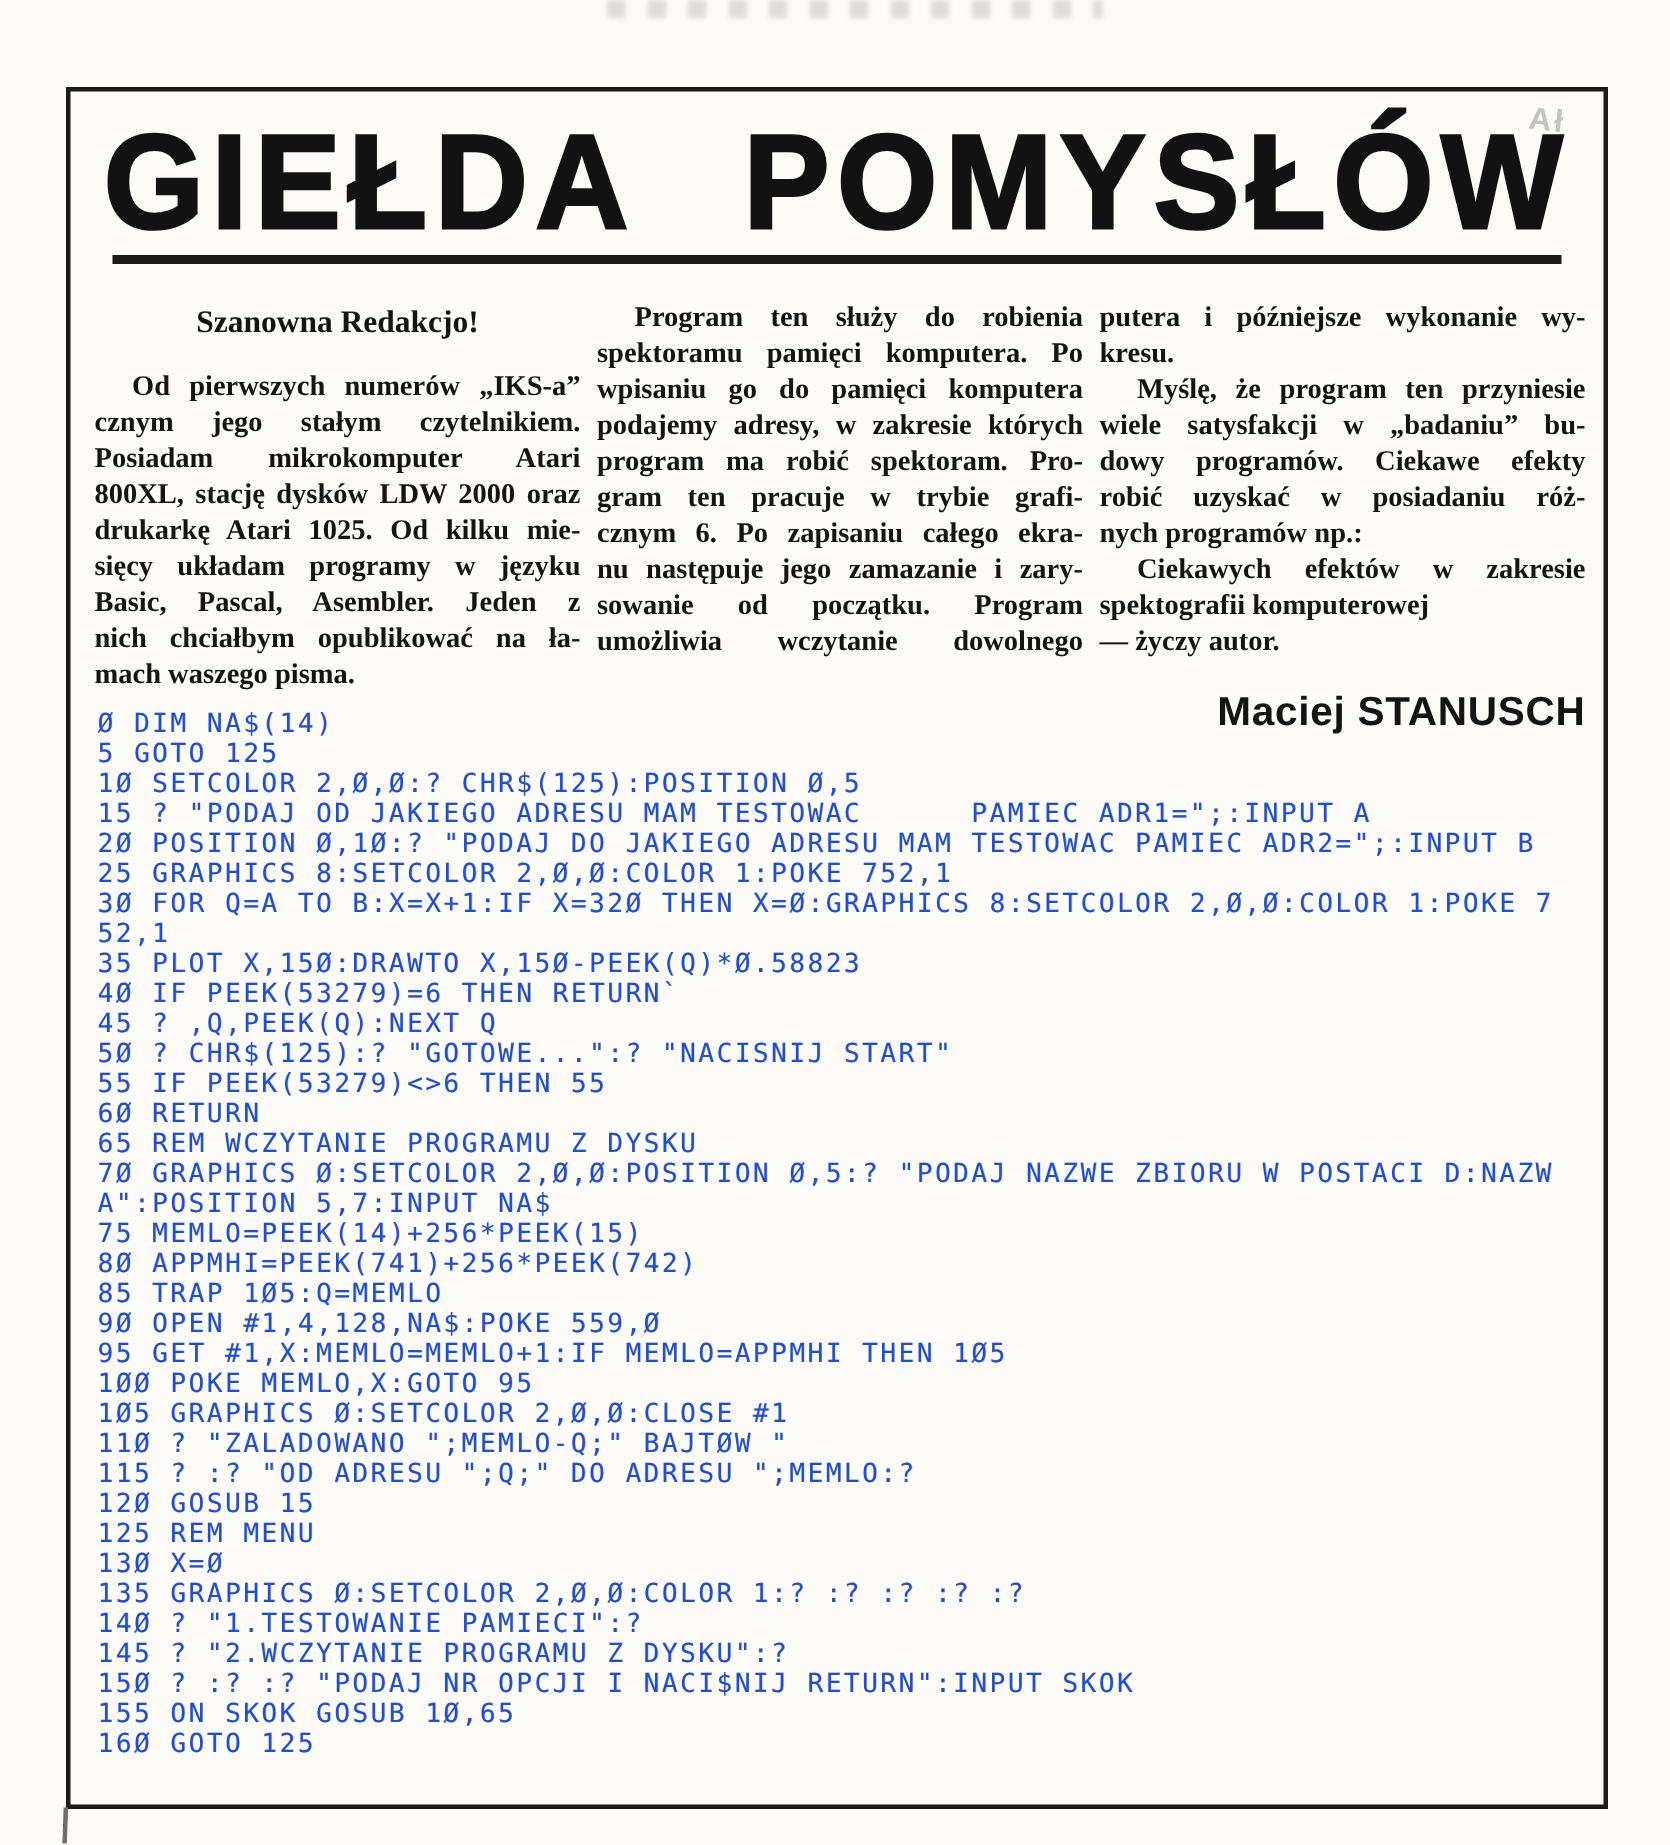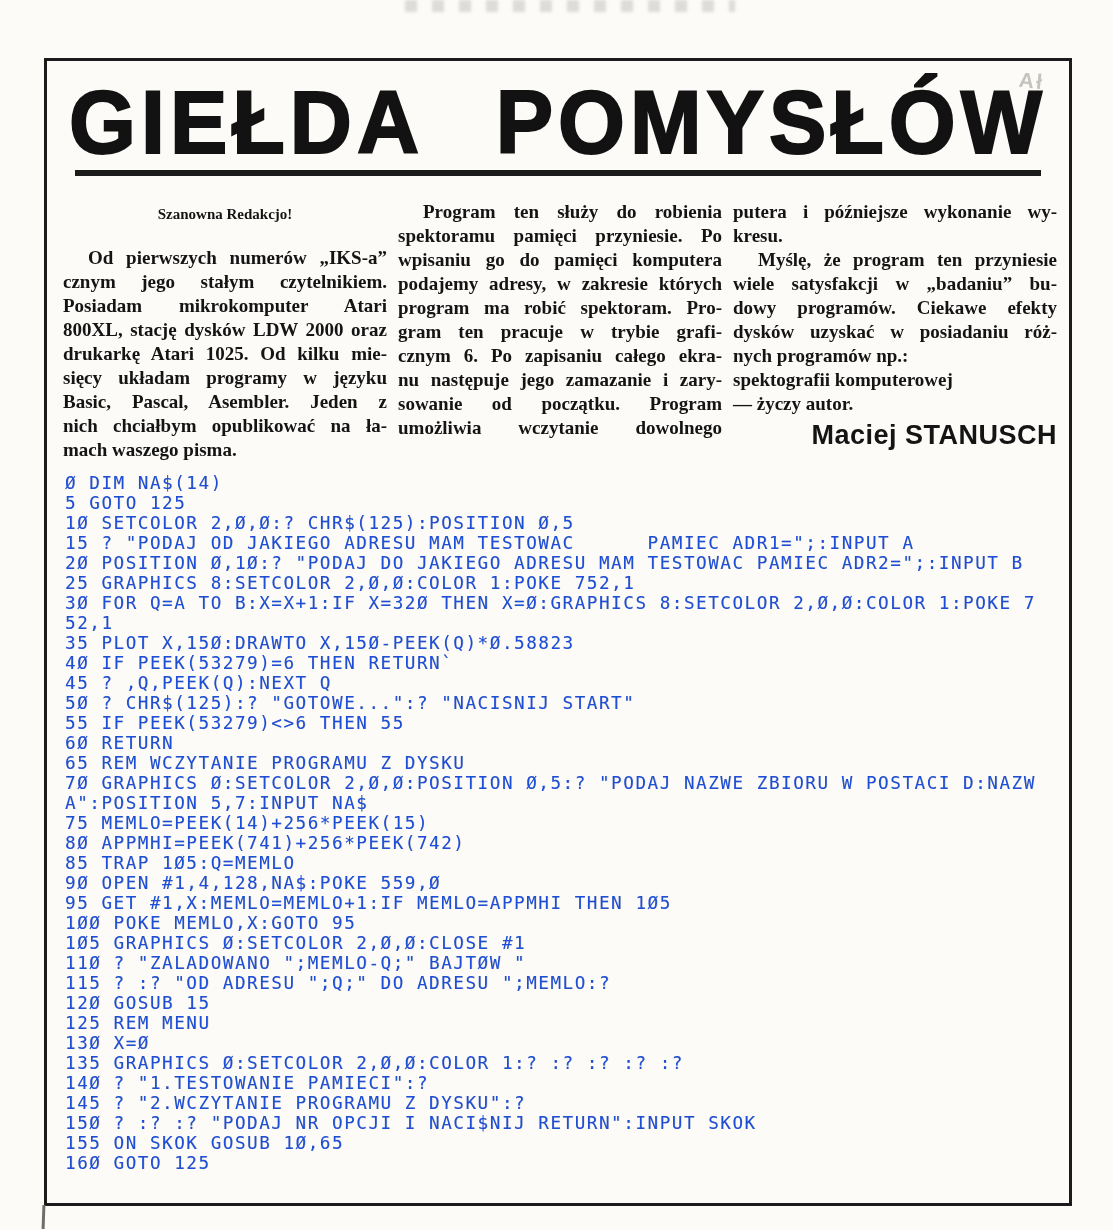--- a/index.html
+++ b/index.html
@@ -37,28 +37,28 @@
     background:#1b1b1b;
   }
   .columns{
     position:absolute;top:139px;left:16px;width:994px;
     display:flex;gap:11px;
     font-weight:700;font-size:19px;line-height:24px;color:#141414;
   }
   .col{width:324px;flex:0 0 324px;}
   .salutation{
     margin:2px 0 20px;text-align:center;
-    font-size:15px;font-weight:700;
+    font-size:21px;font-weight:700;
   }
   .bline{white-space:nowrap;}
   .just{text-align:justify;text-align-last:justify;}
   .ind{text-indent:25px;}
   .sig{
     font-family:"Liberation Sans",sans-serif;font-size:27px;
-    text-align:right;text-align-last:right;margin-top:7px;
+    text-align:right;text-align-last:right;margin-top:22px;
     letter-spacing:0.5px;
   }
   .listing{
     position:absolute;top:412px;left:18px;
     font-family:"DejaVu Sans Mono",monospace;
     font-size:17.5px;line-height:20px;letter-spacing:1.6px;
     color:#1d4ed8;white-space:pre;
     text-shadow:0.4px 0.3px 0 rgba(90,90,86,0.35);
   }
   .cline{height:20px;}
@@ -91,40 +91,41 @@
             <div class="bline just">drukarkę Atari 1025. Od kilku mie-</div>
             <div class="bline just">sięcy układam programy w języku</div>
             <div class="bline just">Basic, Pascal, Asembler. Jeden z</div>
             <div class="bline just">nich chciałbym opublikować na ła-</div>
             <div class="bline">mach waszego pisma.</div>
           </div>
       </div>
       <div class="col">
         <div class="col-lines">
             <div class="bline just ind">Program ten służy do robienia</div>
-            <div class="bline just">spektoramu pamięci przyniesie. Po</div>
+            <div class="bline just">spektoramu pamięci komputera. Po</div>
             <div class="bline just">wpisaniu go do pamięci komputera</div>
             <div class="bline just">podajemy adresy, w zakresie których</div>
             <div class="bline just">program ma robić spektoram. Pro-</div>
             <div class="bline just">gram ten pracuje w trybie grafi-</div>
             <div class="bline just">cznym 6. Po zapisaniu całego ekra-</div>
             <div class="bline just">nu następuje jego zamazanie i zary-</div>
             <div class="bline just">sowanie od początku. Program</div>
             <div class="bline just">umożliwia wczytanie dowolnego</div>
           </div>
       </div>
       <div class="col">
         <div class="col-lines">
             <div class="bline just">putera i późniejsze wykonanie wy-</div>
             <div class="bline">kresu.</div>
             <div class="bline just ind">Myślę, że program ten przyniesie</div>
             <div class="bline just">wiele satysfakcji w „badaniu” bu-</div>
             <div class="bline just">dowy programów. Ciekawe efekty</div>
-            <div class="bline just">dysków uzyskać w posiadaniu róż-</div>
+            <div class="bline just">robić uzyskać w posiadaniu róż-</div>
             <div class="bline">nych programów np.:</div>
+            <div class="bline just ind">Ciekawych efektów w zakresie</div>
             <div class="bline">spektografii komputerowej</div>
             <div class="bline">— życzy autor.</div>
             <div class="bline sig">Maciej STANUSCH</div>
           </div>
       </div>
     </div>
 
     <div class="listing"><div class="cline">Ø DIM NA$(14)</div><div class="cline">5 GOTO 125</div><div class="cline">1Ø SETCOLOR 2,Ø,Ø:? CHR$(125):POSITION Ø,5</div><div class="cline">15 ? "PODAJ OD JAKIEGO ADRESU MAM TESTOWAC      PAMIEC ADR1=";:INPUT A</div><div class="cline">2Ø POSITION Ø,1Ø:? "PODAJ DO JAKIEGO ADRESU MAM TESTOWAC PAMIEC ADR2=";:INPUT B</div><div class="cline">25 GRAPHICS 8:SETCOLOR 2,Ø,Ø:COLOR 1:POKE 752,1</div><div class="cline">3Ø FOR Q=A TO B:X=X+1:IF X=32Ø THEN X=Ø:GRAPHICS 8:SETCOLOR 2,Ø,Ø:COLOR 1:POKE 7</div><div class="cline">52,1</div><div class="cline">35 PLOT X,15Ø:DRAWTO X,15Ø-PEEK(Q)*Ø.58823</div><div class="cline">4Ø IF PEEK(53279)=6 THEN RETURN`</div><div class="cline">45 ? ,Q,PEEK(Q):NEXT Q</div><div class="cline">5Ø ? CHR$(125):? "GOTOWE...":? "NACISNIJ START"</div><div class="cline">55 IF PEEK(53279)&lt;&gt;6 THEN 55</div><div class="cline">6Ø RETURN</div><div class="cline">65 REM WCZYTANIE PROGRAMU Z DYSKU</div><div class="cline">7Ø GRAPHICS Ø:SETCOLOR 2,Ø,Ø:POSITION Ø,5:? "PODAJ NAZWE ZBIORU W POSTACI D:NAZW</div><div class="cline">A":POSITION 5,7:INPUT NA$</div><div class="cline">75 MEMLO=PEEK(14)+256*PEEK(15)</div><div class="cline">8Ø APPMHI=PEEK(741)+256*PEEK(742)</div><div class="cline">85 TRAP 1Ø5:Q=MEMLO</div><div class="cline">9Ø OPEN #1,4,128,NA$:POKE 559,Ø</div><div class="cline">95 GET #1,X:MEMLO=MEMLO+1:IF MEMLO=APPMHI THEN 1Ø5</div><div class="cline">1ØØ POKE MEMLO,X:GOTO 95</div><div class="cline">1Ø5 GRAPHICS Ø:SETCOLOR 2,Ø,Ø:CLOSE #1</div><div class="cline">11Ø ? "ZALADOWANO ";MEMLO-Q;" BAJTØW "</div><div class="cline">115 ? :? "OD ADRESU ";Q;" DO ADRESU ";MEMLO:?</div><div class="cline">12Ø GOSUB 15</div><div class="cline">125 REM MENU</div><div class="cline">13Ø X=Ø</div><div class="cline">135 GRAPHICS Ø:SETCOLOR 2,Ø,Ø:COLOR 1:? :? :? :? :?</div><div class="cline">14Ø ? "1.TESTOWANIE PAMIECI":?</div><div class="cline">145 ? "2.WCZYTANIE PROGRAMU Z DYSKU":?</div><div class="cline">15Ø ? :? :? "PODAJ NR OPCJI I NACI$NIJ RETURN":INPUT SKOK</div><div class="cline">155 ON SKOK GOSUB 1Ø,65</div><div class="cline">16Ø GOTO 125</div></div>
   </div>
 

